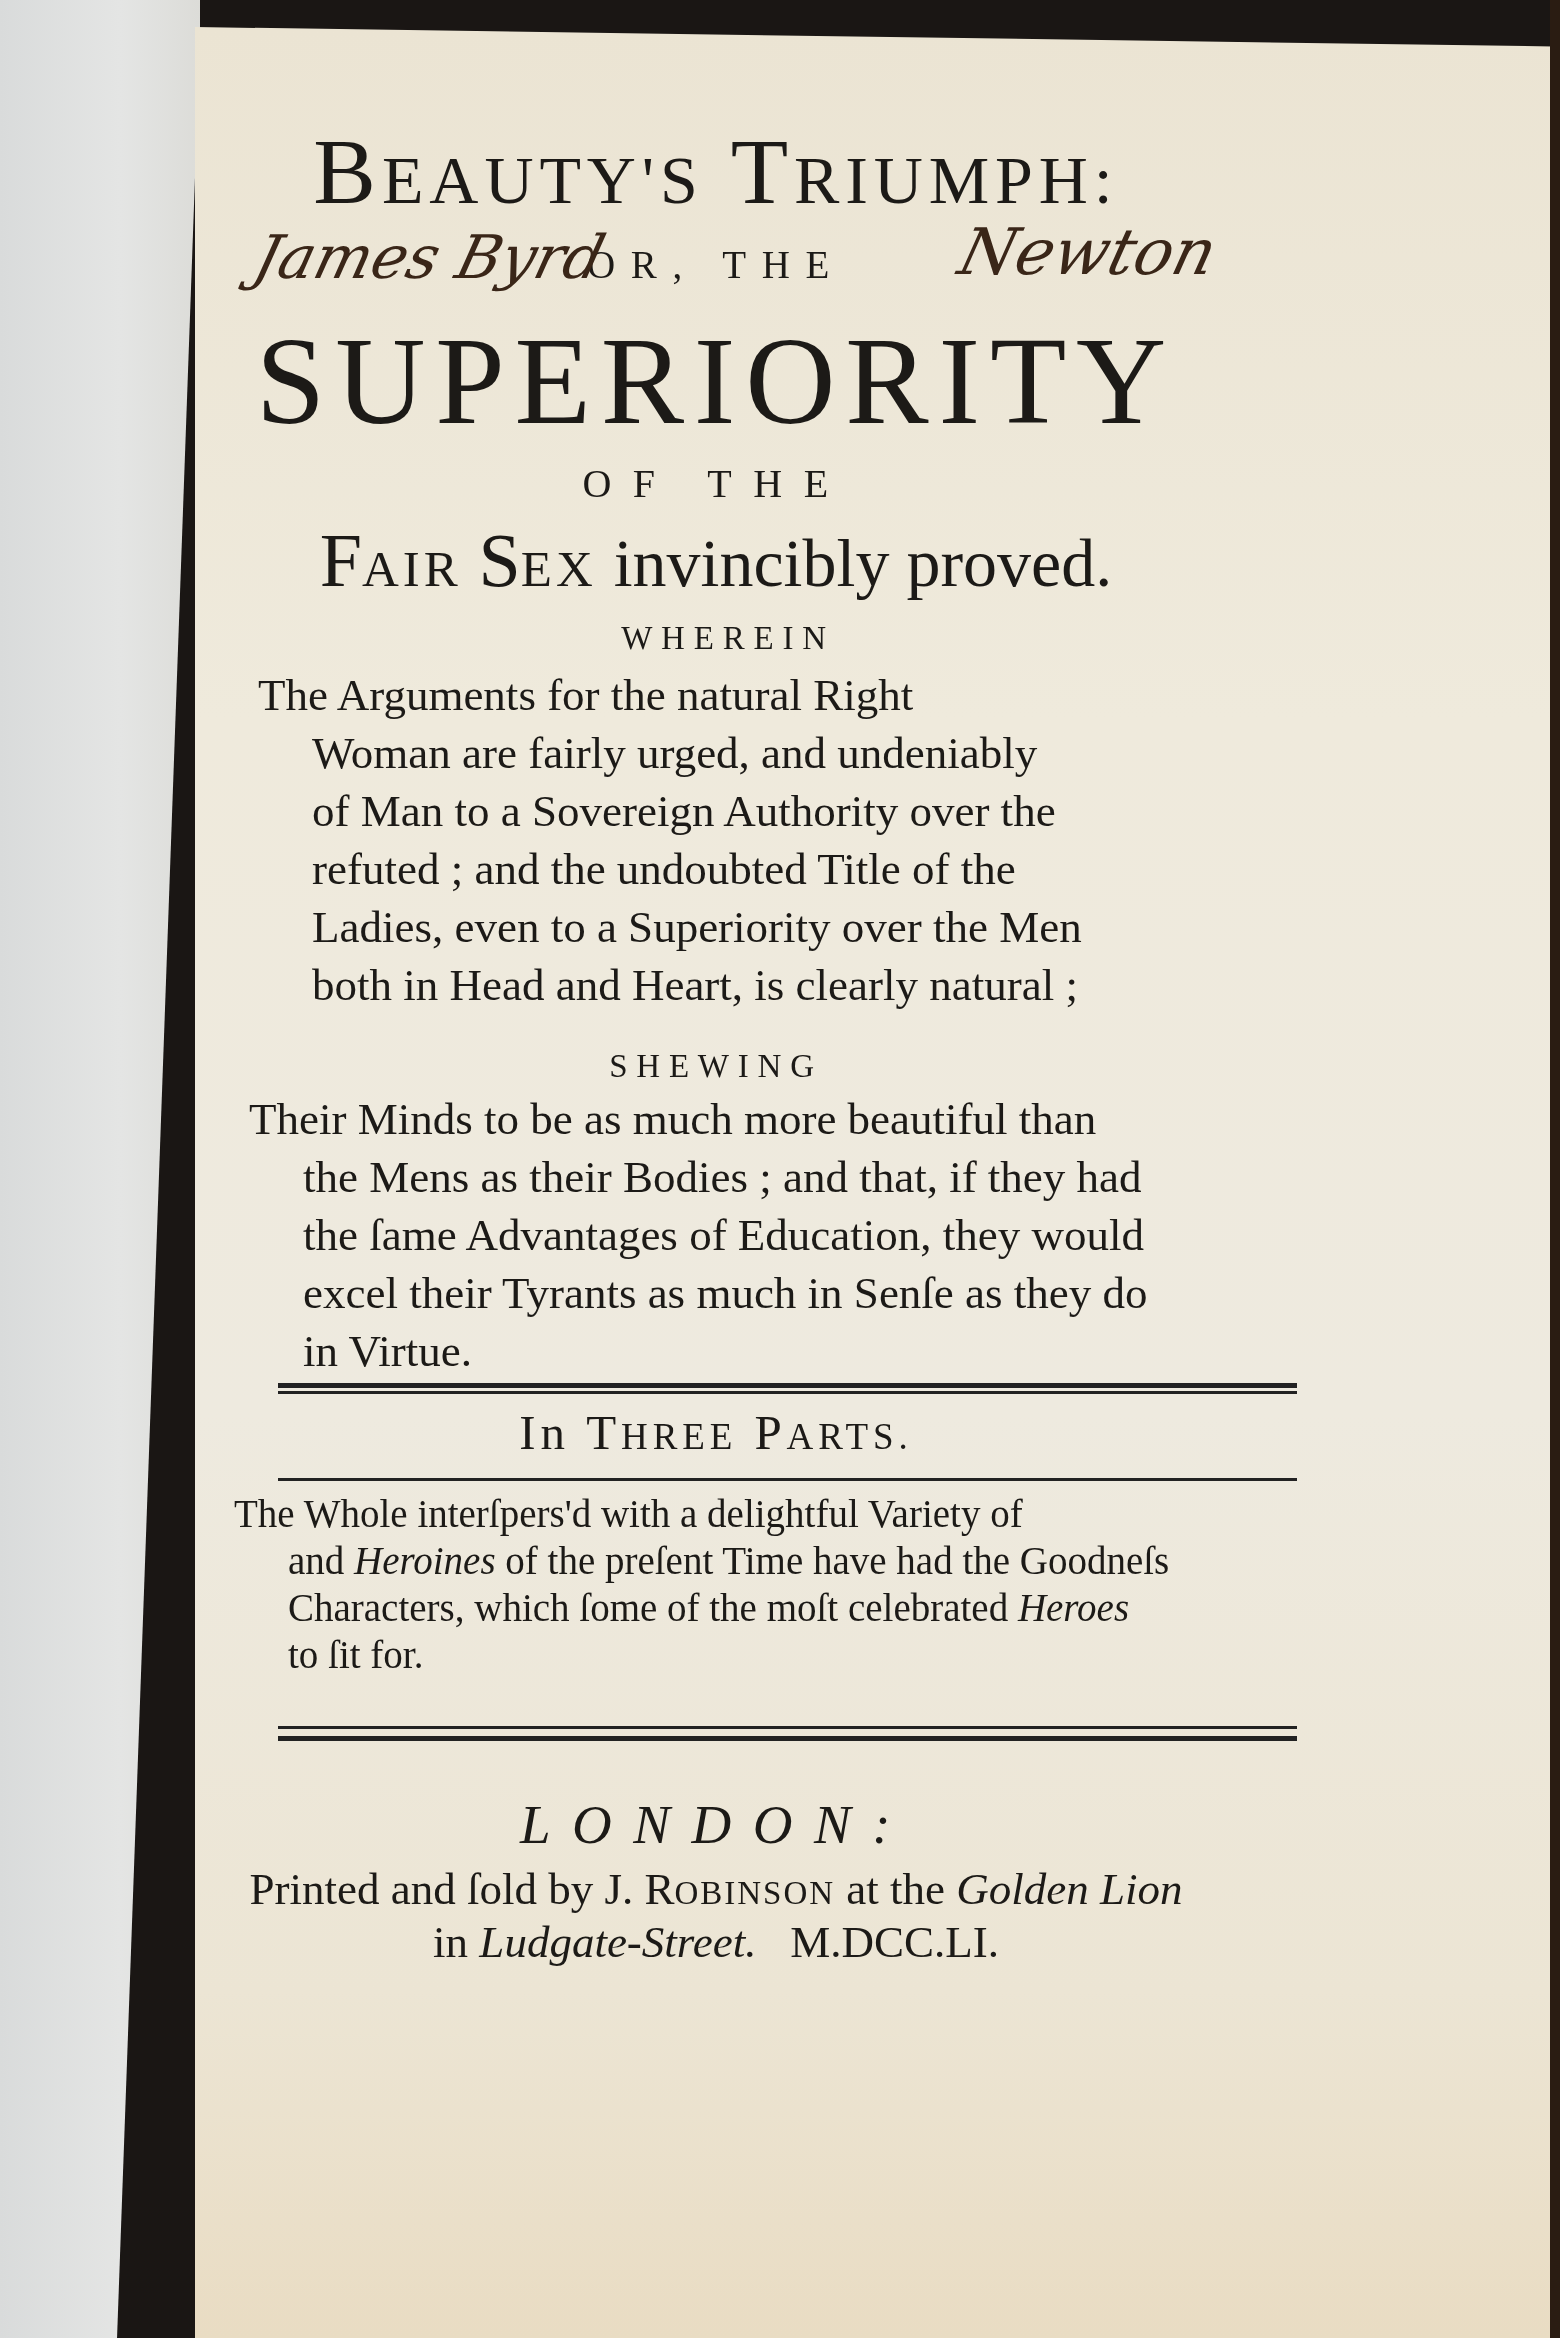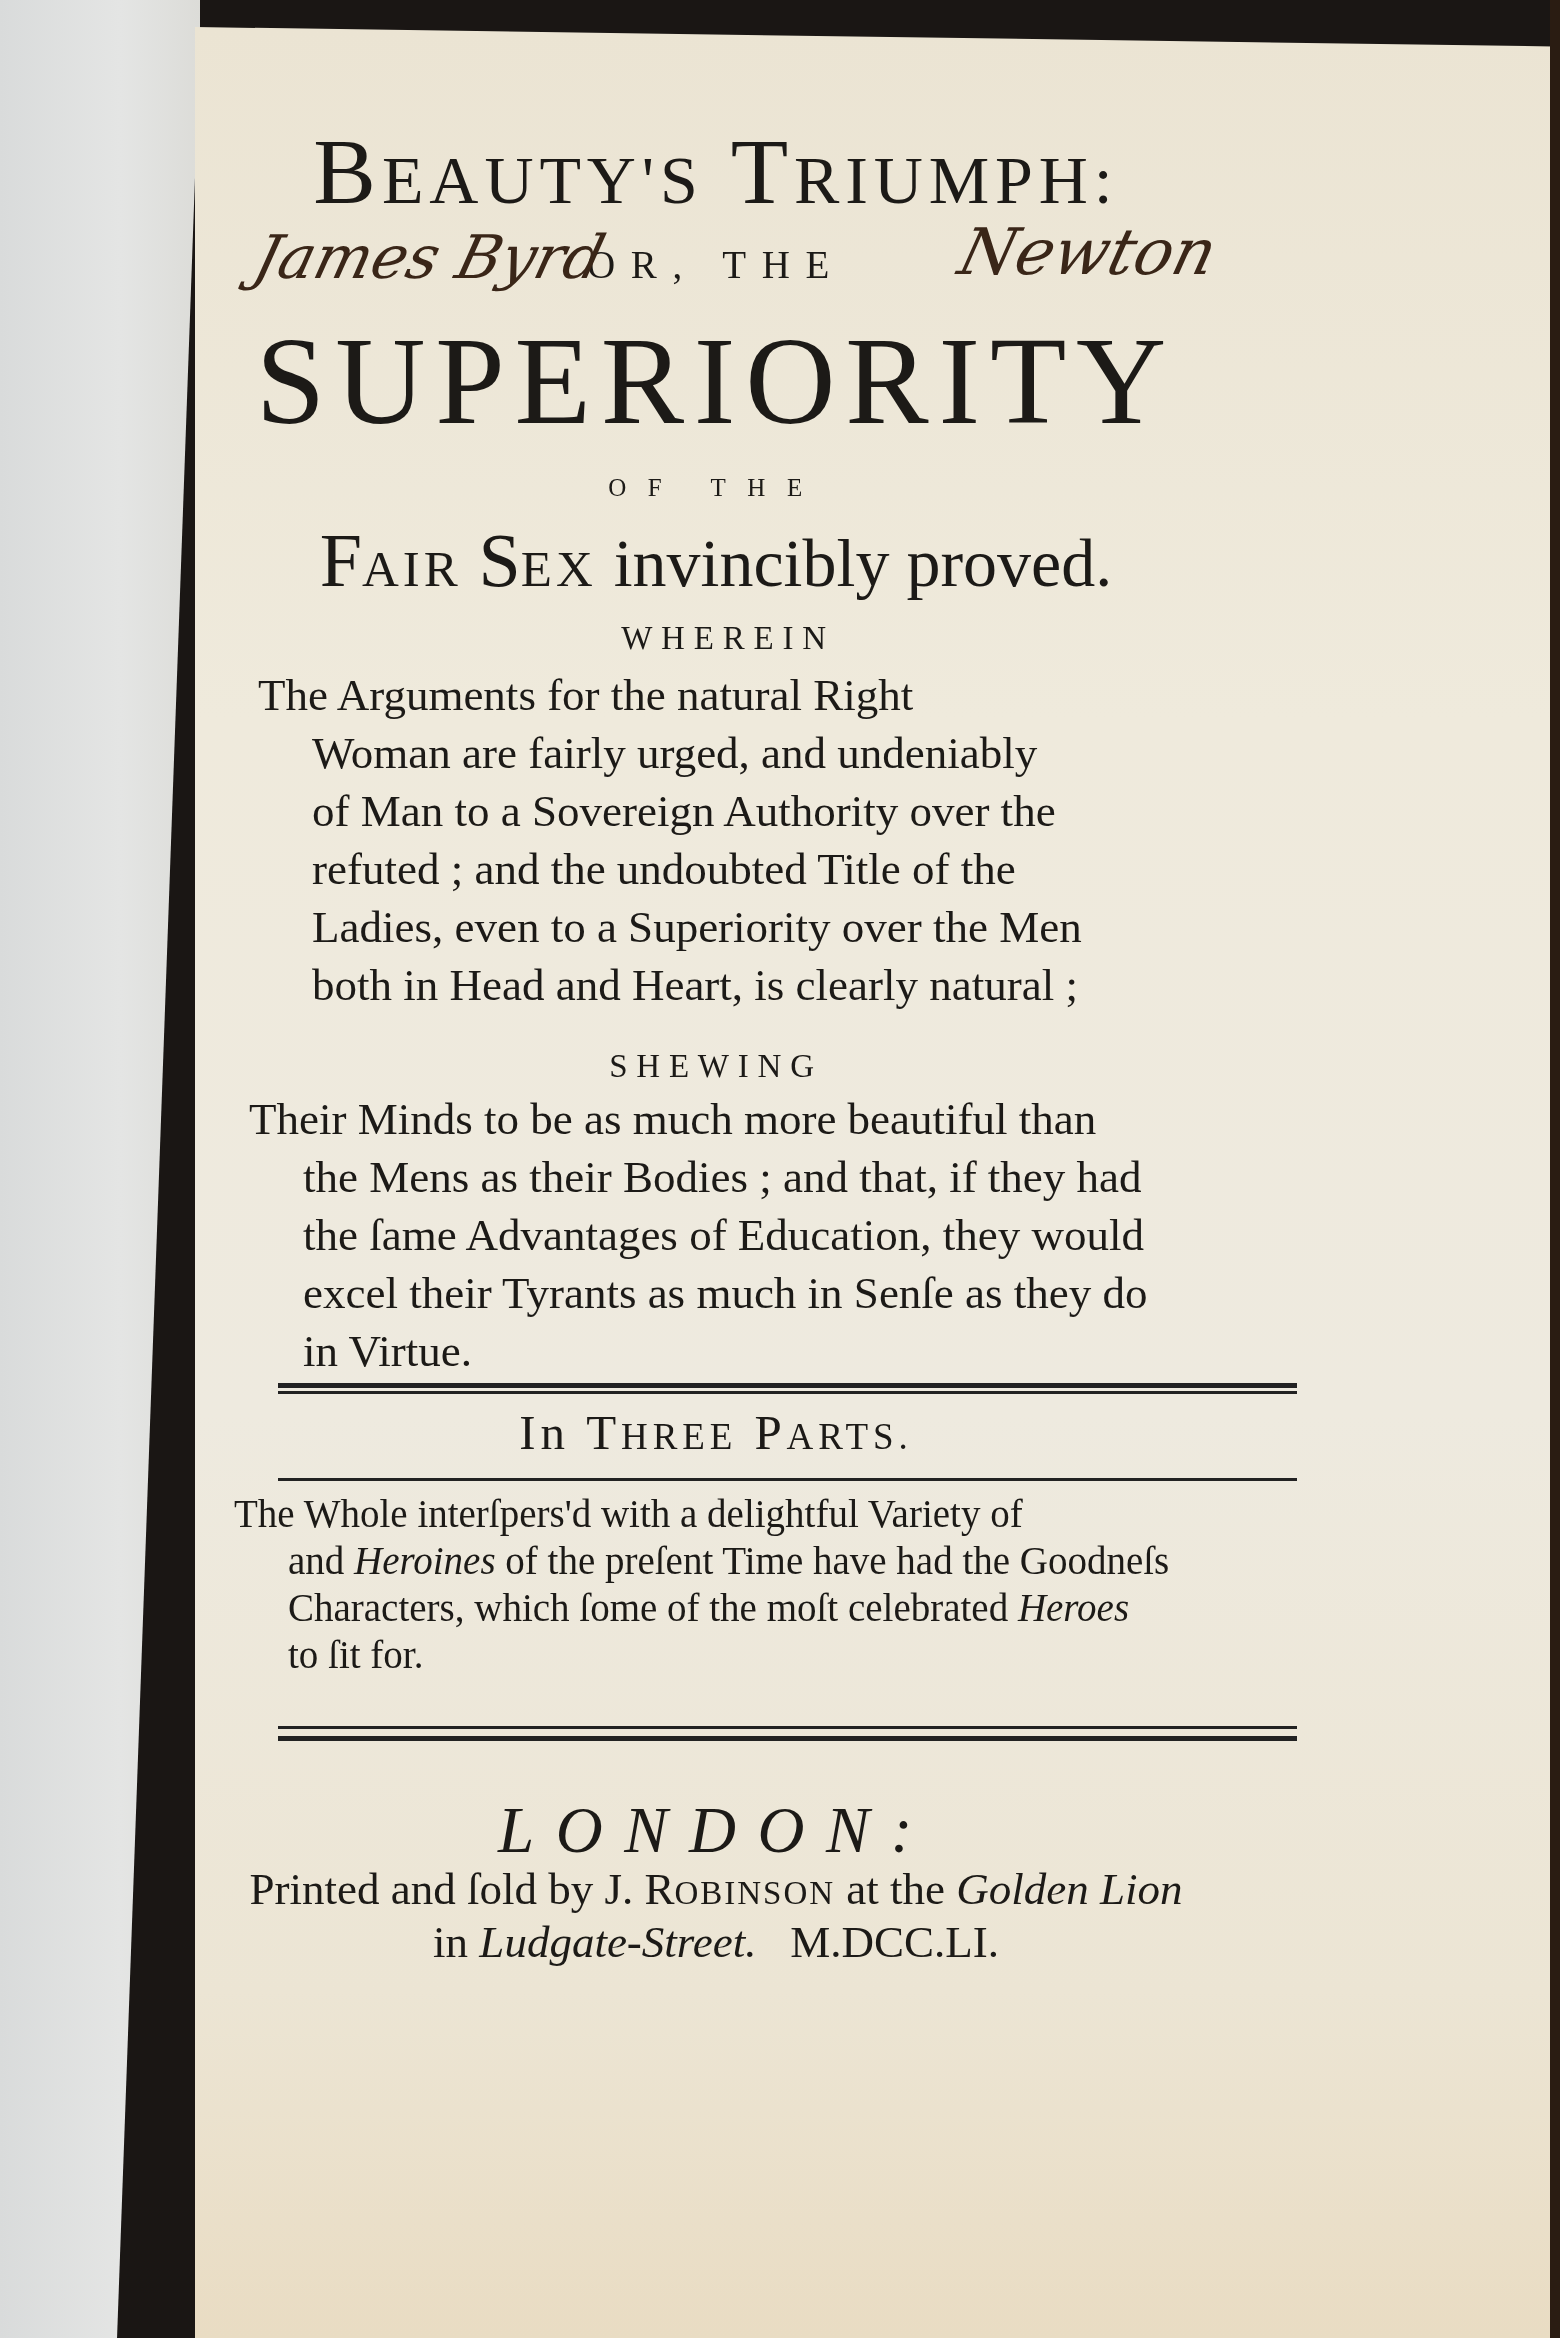--- a/index.html
+++ b/index.html
@@ -21,35 +21,35 @@
   }
   .line { position:absolute; left:0; width:1432px; text-align:center; white-space:nowrap; }
   .title1 { top:117px; font-size:84px; letter-spacing:5.9px; }
   .title1 .cap { font-size:94px; }
   .title1 .rest { font-size:68px; }
   .or-the { top:242px; font-size:39px; letter-spacing:15.6px; }
   .hand { font-family:"DejaVu Serif",serif; font-style:italic; color:#3a2618; letter-spacing:0; }
   .hand-left { position:absolute; left:256px; top:222px; font-size:60px; transform:skew(-14deg); }
   .hand-right { position:absolute; left:961px; top:215px; font-size:64px; transform:skew(-14deg); }
   .superiority { top:310px; font-size:125px; letter-spacing:9.8px; font-weight:normal; }
-  .of-the { top:474px; font-size:25px; letter-spacing:21.5px; }
+  .of-the { top:460px; font-size:40px; letter-spacing:21.5px; }
   .fair-sex { top:517px; font-size:68px; }
   .fair-sex .big { font-size:76px; }
   .wherein { top:620px; font-size:33px; letter-spacing:8.8px;padding-left:12px; }
   .para { position:absolute; font-size:45px; line-height:58px; text-align:justify; }
   .para .indent { padding-left:54px; }
   .para-a { left:258px; top:666px; width:1044px; }
   .shewing { top:1048px; font-size:33px; letter-spacing:8.8px; }
   .para-b { left:249px; top:1090px; width:1053px; }
   .rule { position:absolute; left:278px; width:1019px; height:4.9px; background:#222; }
   .rule.thin { height:2.9px; }
   .three-parts { top:1404px; font-size:49px; letter-spacing:4.9px; }
   .three-parts .small { font-size:37px; }
   .para-c { left:234px; top:1490px; width:1068px; font-size:39px; line-height:47px; }
-  .london { top:1793px; font-size:65px; letter-spacing:21.5px; font-style:italic;text-align:center; }
+  .london { top:1793px; font-size:55px; letter-spacing:21.5px; font-style:italic;text-align:center; }
   .imprint1 { top:1863px; font-size:45px; }
   .imprint2 { top:1916px; font-size:45px; }
   .it { font-style:italic; }
   .edge-right { position:absolute; right:0; top:0; width:9.8px; height:2339px; background:#2a1c12; }
 </style>
 </head>
 <body>
 
 <div class="left-page"></div>
 <div class="page"></div>

